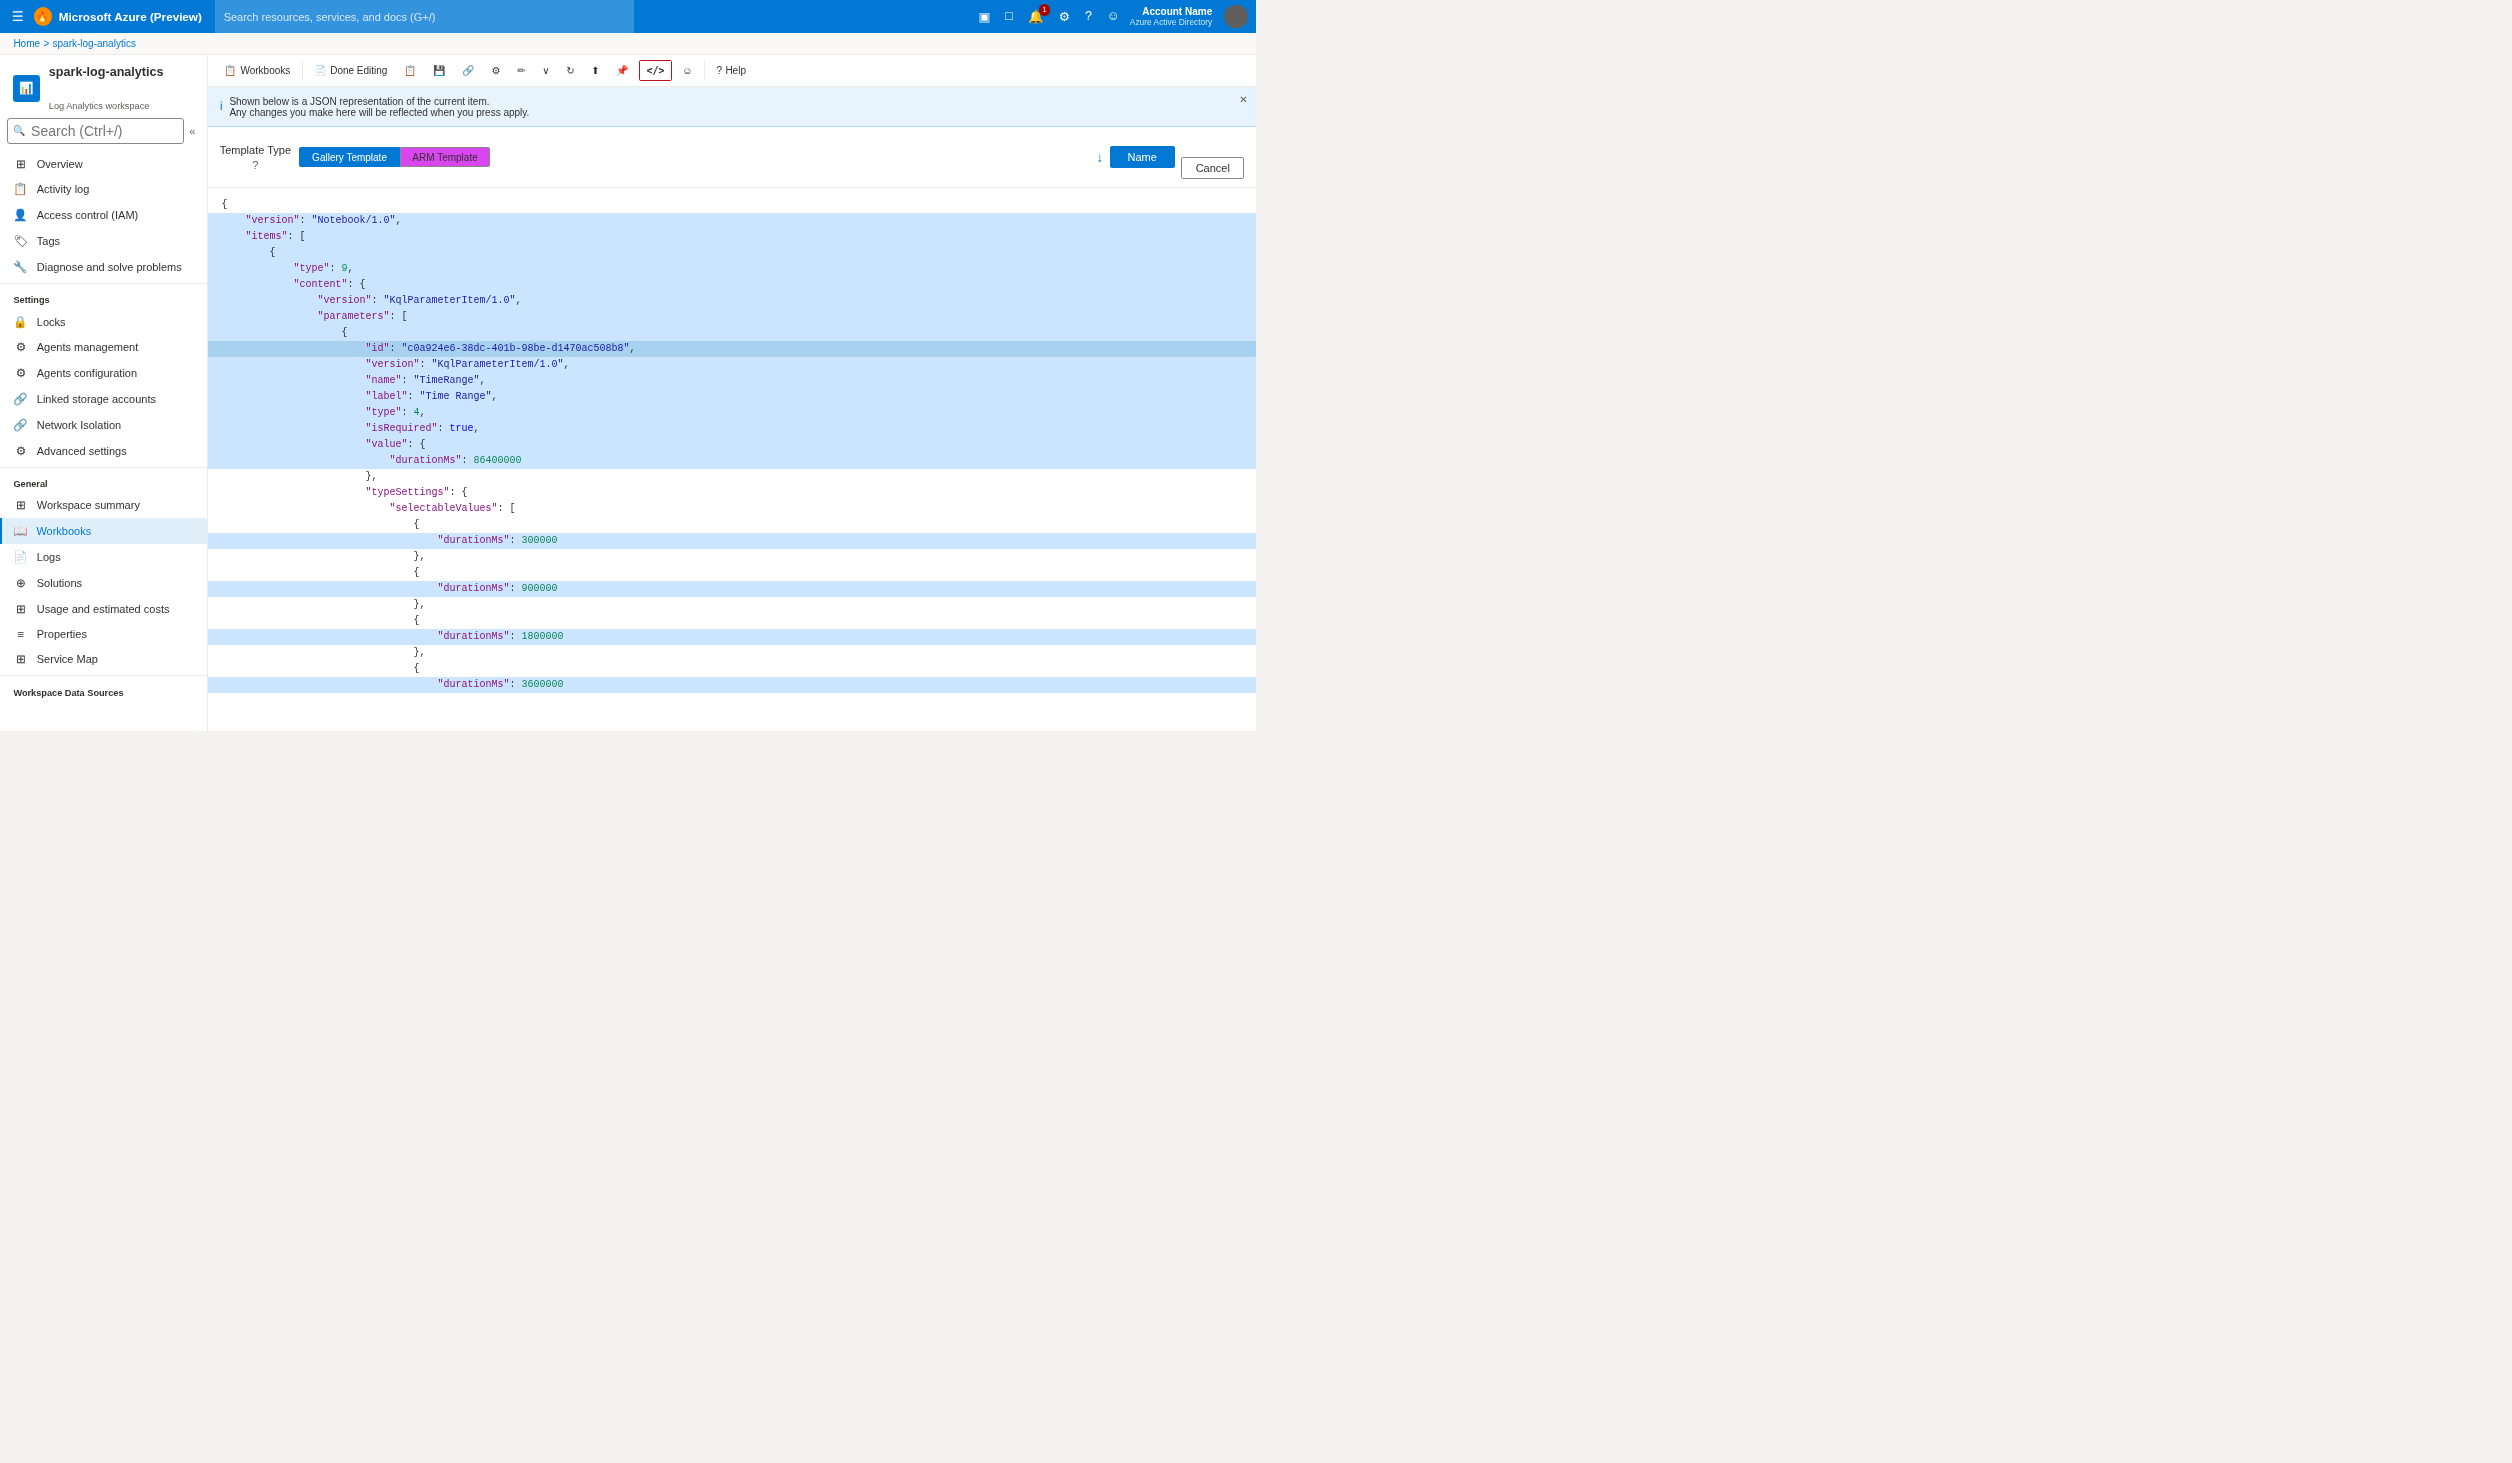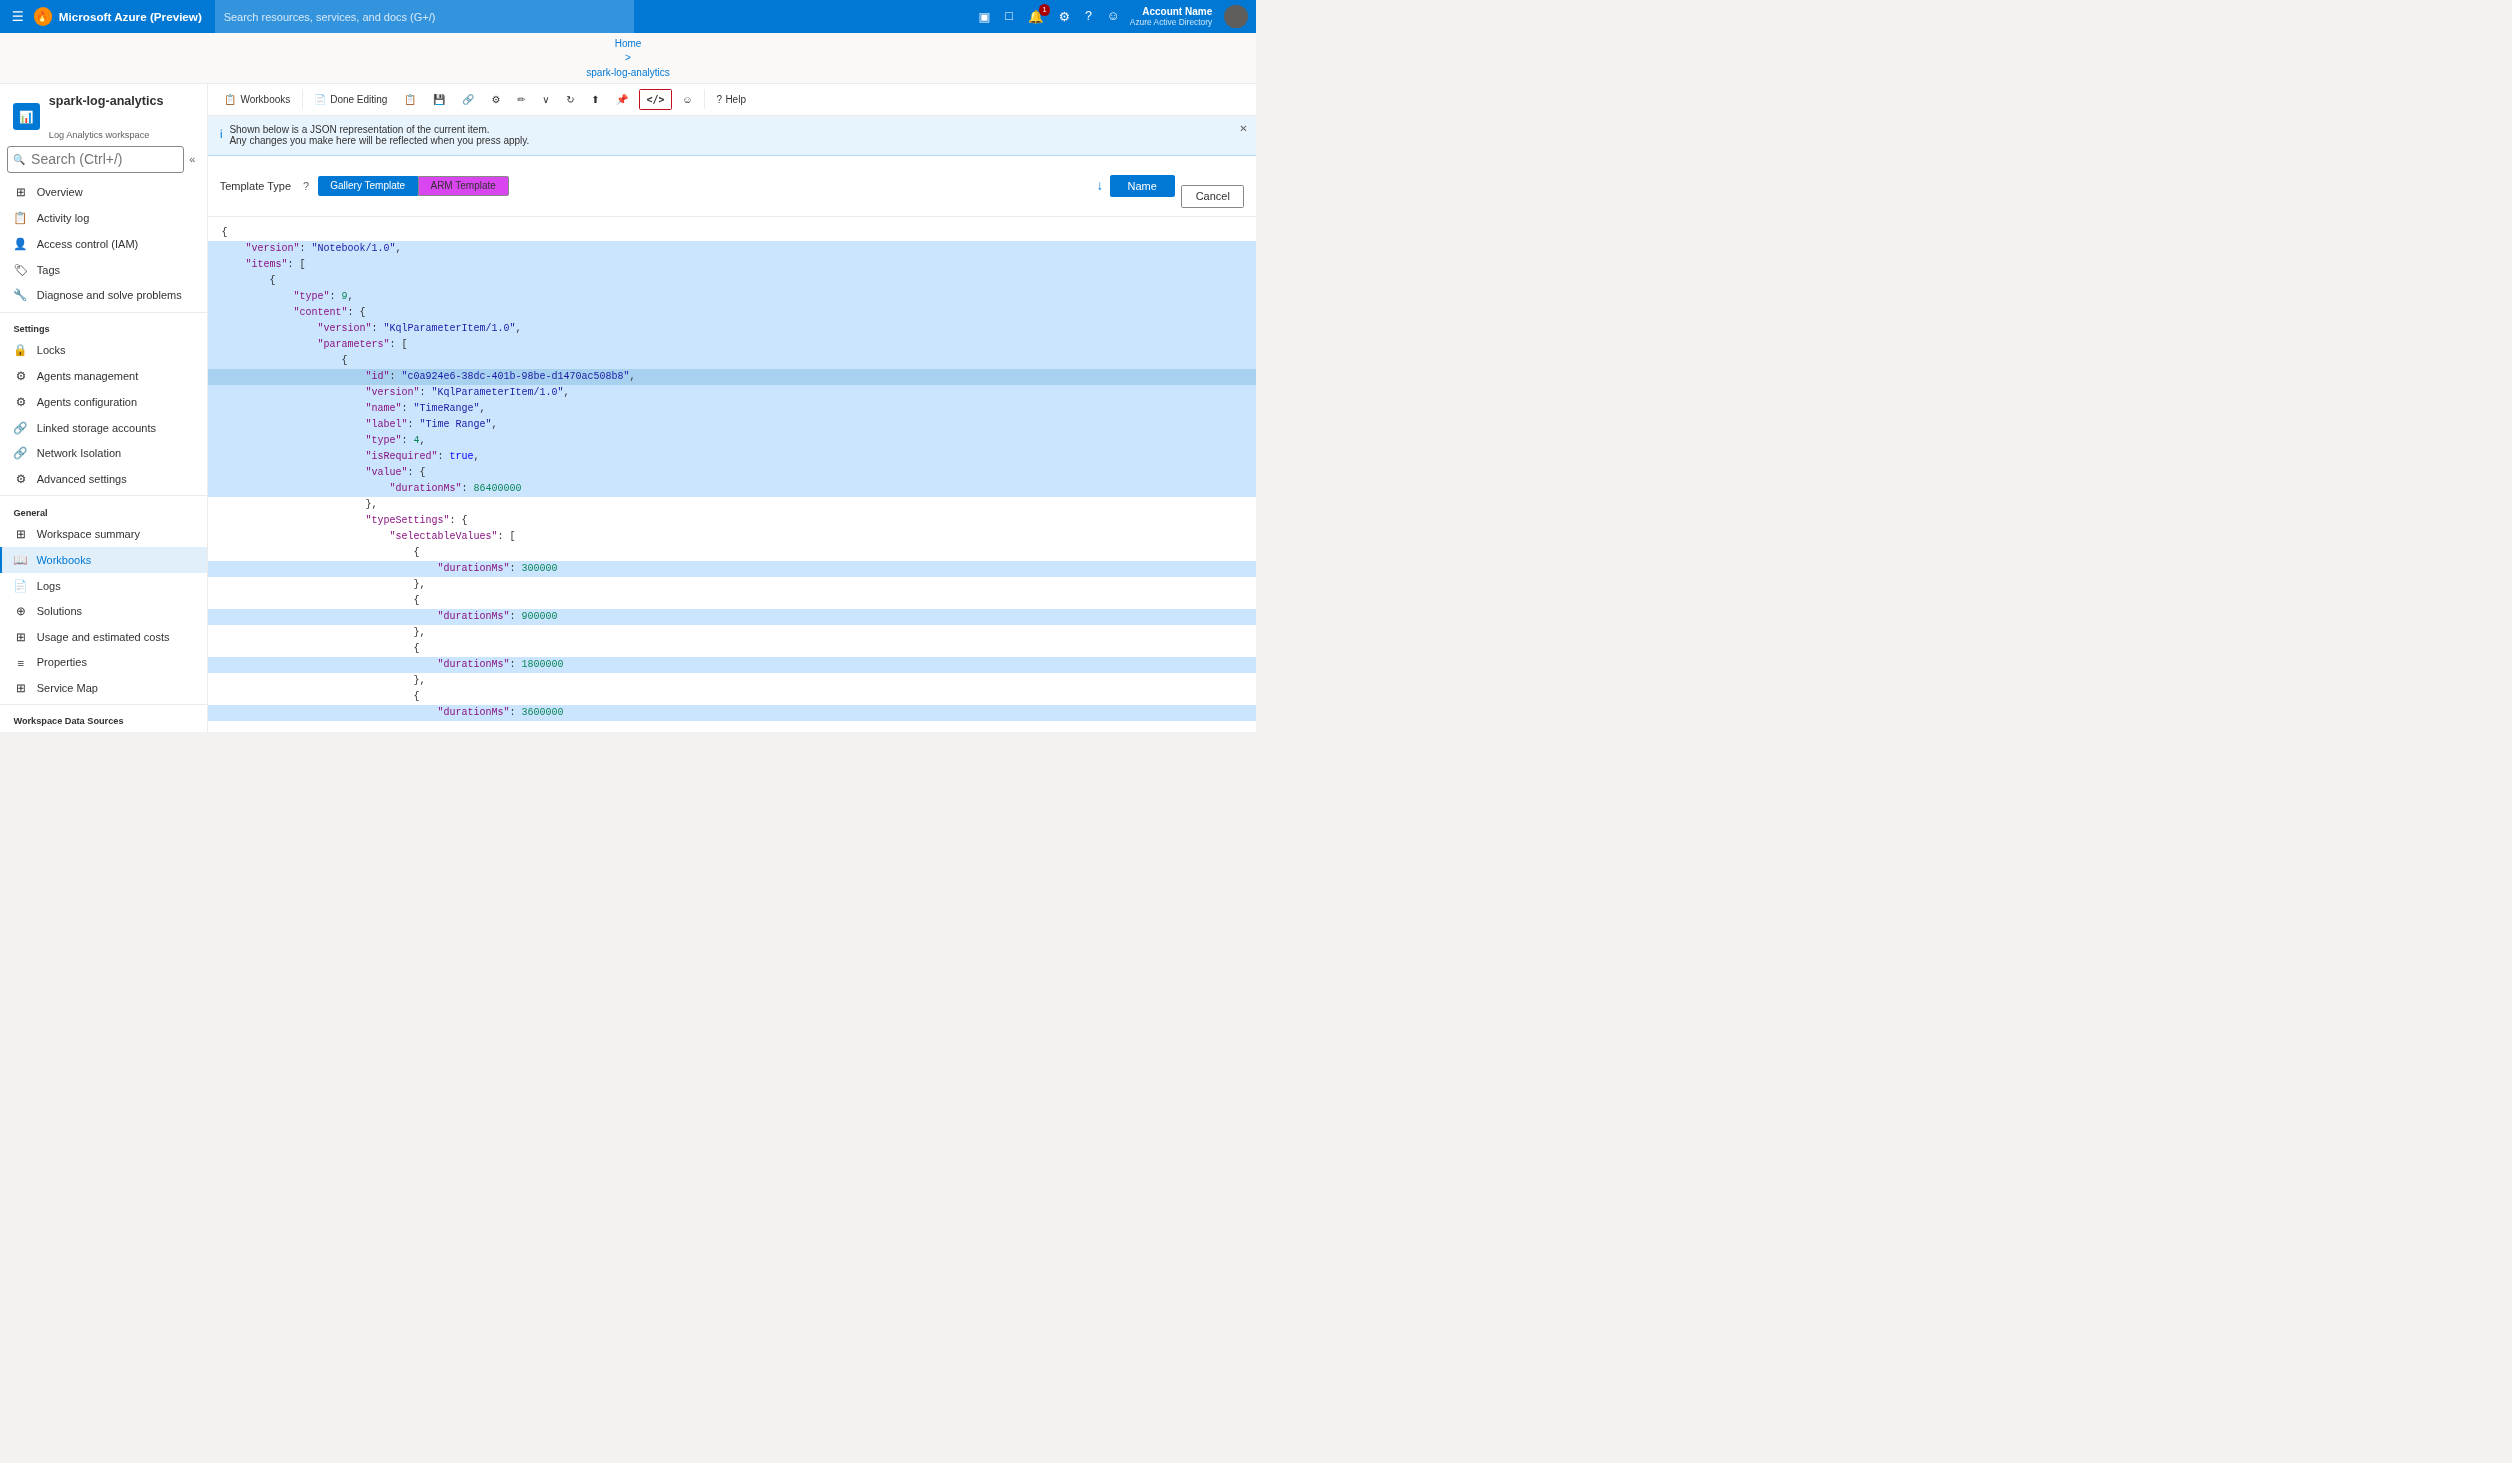--- a/index.html
+++ b/index.html
@@ -32,21 +32,21 @@
     .top-bar .account { display: flex; align-items: center; gap: 12px; font-size: 10px; cursor: pointer; }
     .top-bar .avatar { width: 23.4px; height: 23.4px; background: #605e5c; border-radius: 50%; }
     .top-bar .account-text { display: flex; flex-direction: column; text-align: right; }
     .top-bar .account-name { font-size: 10px; font-weight: 600; }
     .top-bar .account-sub { font-size: 8.4px; opacity: 0.8; }
 
     
     .breadcrumb {
       padding: 5px 13.4px; font-size: 10px; color: #0078d4;
       background: #faf9f8; border-bottom: 0.8px solid #edebe9;
-      display: flex; align-items: center; gap: 3.3px; flex-direction: column;
+      display: flex; align-items: center; gap: 3.3px;
     }
 
     
     .main-layout { display: flex; height: calc(732px - 33px - 23.4px); }
 
     
     .sidebar {
       width: 208px; min-width: 208px; background: white;
       border-right: 0.8px solid #edebe9; overflow-y: auto;
       display: flex; flex-direction: column;
@@ -110,21 +110,21 @@
     .info-bar .close-btn { position: absolute; right: 8.4px; top: 6.7px; cursor: pointer; color: #605e5c; }
     .info-icon { color: #0078d4; font-size: 11.7px; margin-top: 0.8px; }
 
     
     .template-type-row {
       display: flex; align-items: center; gap: 10px;
       padding: 8.4px 11.7px; background: white; border-bottom: 0.8px solid #edebe9;
       justify-content: space-between;
     }
     .template-type-left { display: flex; align-items: center; gap: 8.4px; }
-    .template-label { font-size: 11px; color: #323130; display: flex; align-items: center; gap: 12px; }
+    .template-label { font-size: 11px; color: #323130; display: flex; align-items: center; gap: 3px; flex-direction: column; }
     .tab-group { display: flex; }
     .tab-pill {
       padding: 3.3px 11.7px; font-size: 10px; cursor: pointer;
       border: 0.8px solid #8a8886; background: #d946ef;
     }
     .tab-pill:first-child { border-radius: 1.7px 0 0 1.7px; }
     .tab-pill:last-child { border-radius: 0 1.7px 1.7px 0; }
     .tab-pill.selected { background: #0078d4; color: white; border-color: #0078d4; }
 
     .template-type-right { display: flex; align-items: center; gap: 6.7px; }

